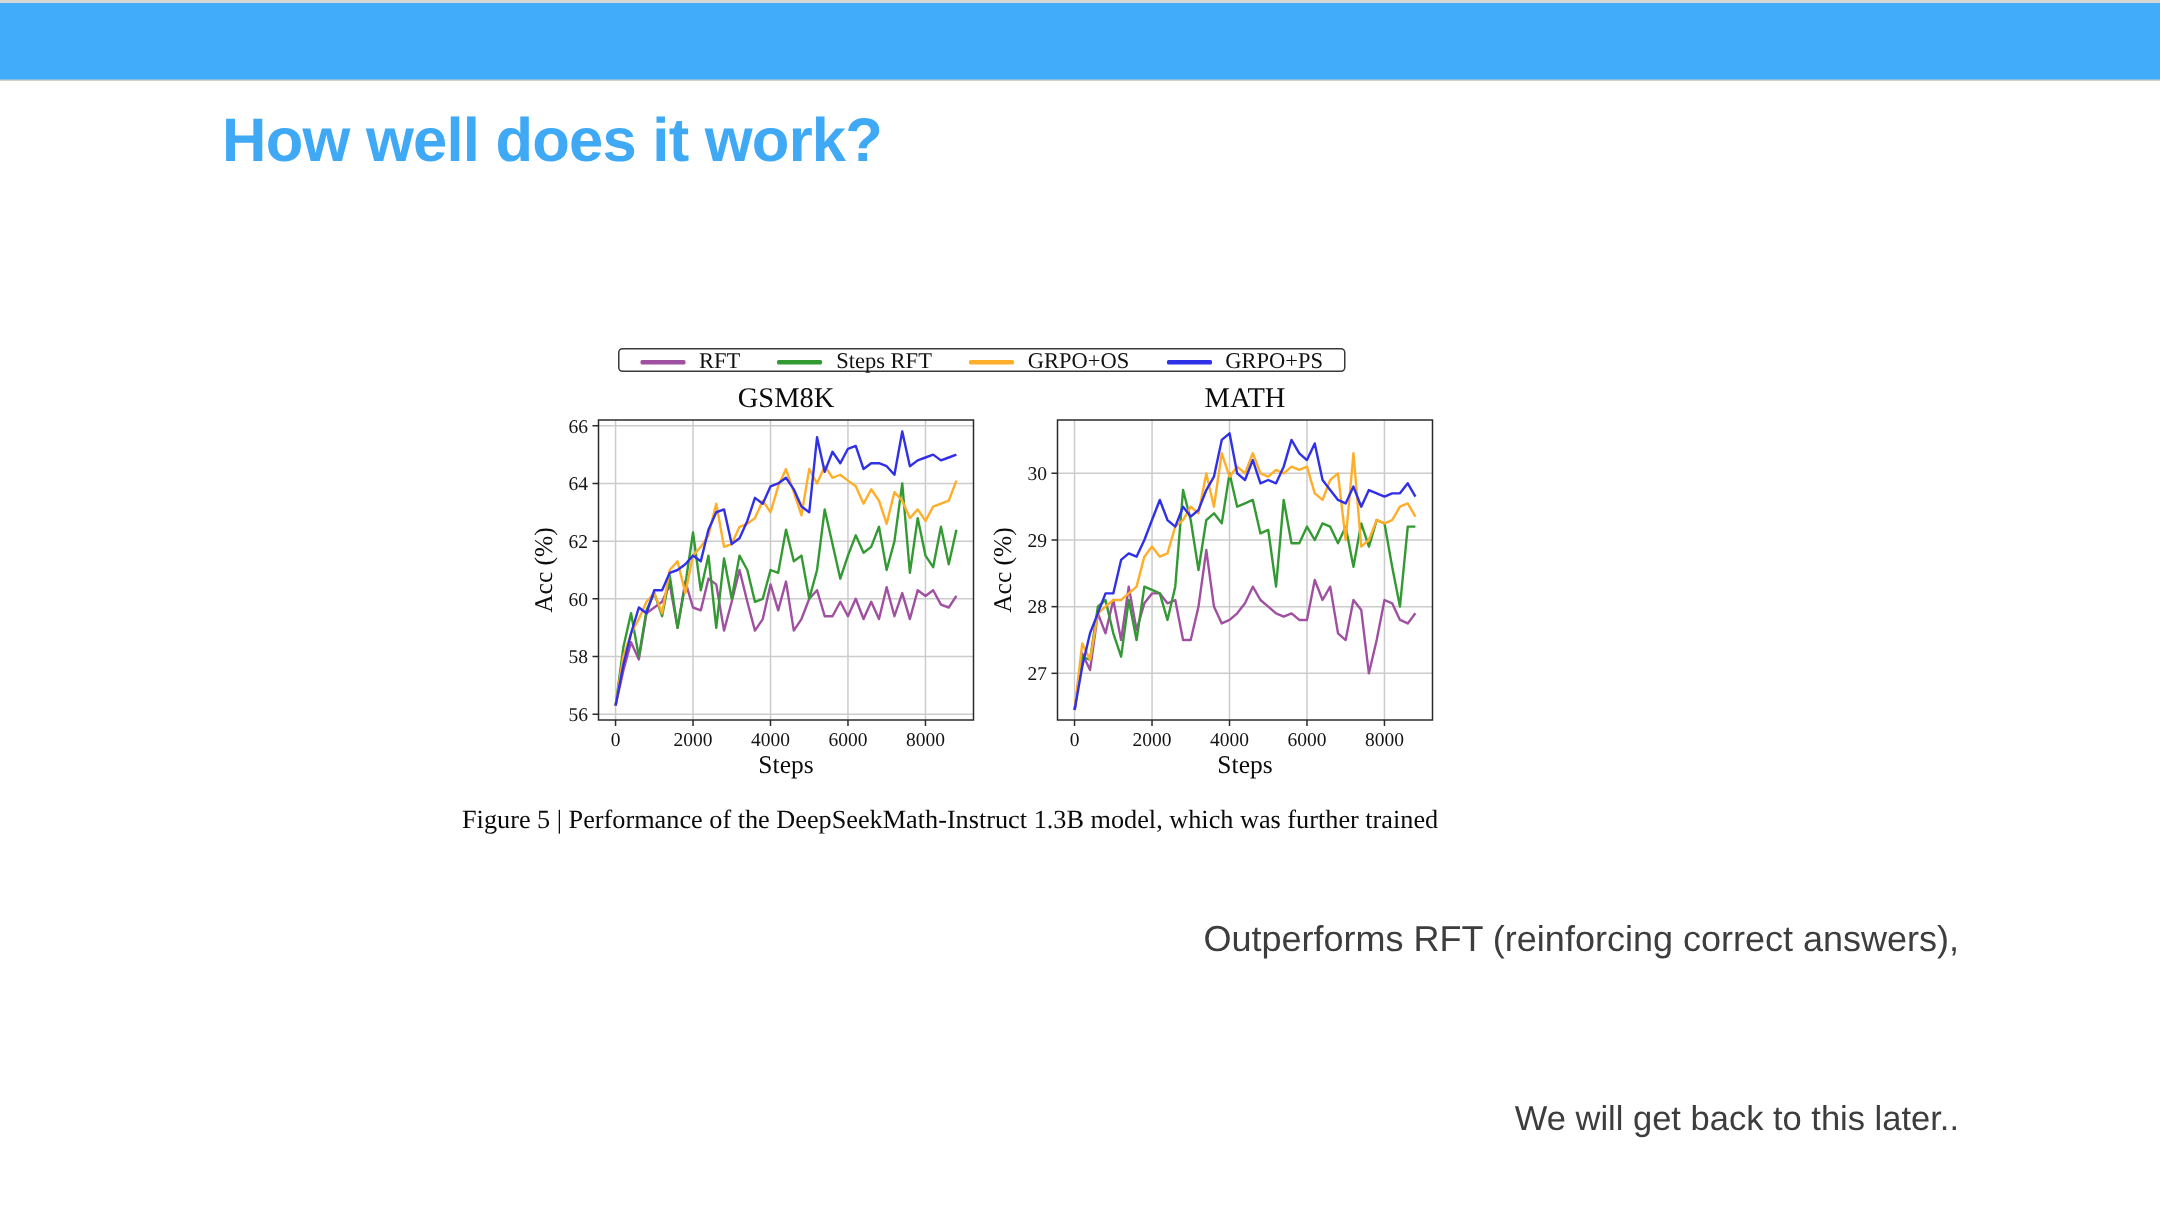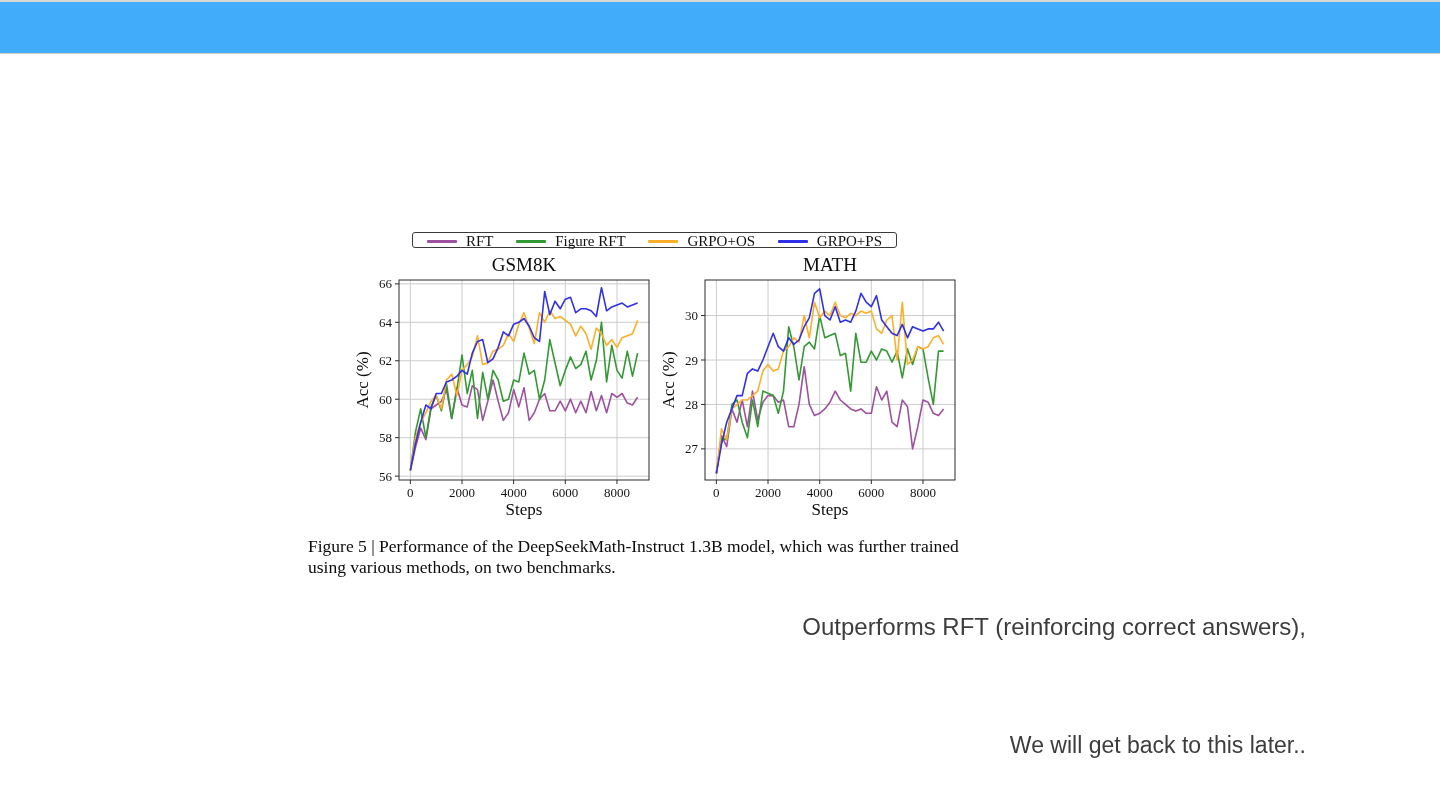--- a/index.html
+++ b/index.html
@@ -32,30 +32,31 @@
   .footer-note{position:absolute;left:0;top:732px;width:1306px;text-align:right;
                font-size:23px;color:#3d3d3d;}
 </style>
 </head>
 <body>
 
 <div class="slide">
   <div class="top-edge"></div>
   <div class="topbar"></div>
 
+  <div class="page-title">How well does it work?</div>
 
   <div>
     <div class="chart-legend">
         <span class="legend-item">
           <span class="legend-swatch" style="background: rgb(160, 80, 160);"></span>
           <span>RFT</span>
         </span>
         <span class="legend-item">
           <span class="legend-swatch" style="background: rgb(51, 153, 51);"></span>
-          <span>Figure RFT</span>
+          <span>Steps RFT</span>
         </span>
         <span class="legend-item">
           <span class="legend-swatch" style="background: rgb(255, 174, 42);"></span>
           <span>GRPO+OS</span>
         </span>
         <span class="legend-item">
           <span class="legend-swatch" style="background: rgb(48, 48, 232);"></span>
           <span>GRPO+PS</span>
         </span>
       </div>
@@ -134,21 +135,20 @@
         <line x1="40" x2="44" y1="104.00000000000003" y2="104.00000000000003" stroke="#2b2b2b" stroke-width="1"></line>
         <text x="37" y="108.50000000000003" text-anchor="end" class="tick">29</text>
         <line x1="40" x2="44" y1="59.555555555555586" y2="59.555555555555586" stroke="#2b2b2b" stroke-width="1"></line>
         <text x="37" y="64.05555555555559" text-anchor="end" class="tick">30</text>
         <text x="169" y="15" text-anchor="middle" class="ctitle">MATH</text>
         <text x="169" y="259" text-anchor="middle" class="clabel">Steps</text>
         <text x="13" y="124" text-anchor="middle" class="clabel" transform="rotate(-90 13 124)">Acc (%)</text>
       </svg>
     <div class="figure-caption">
       <div>Figure 5 | Performance of the DeepSeekMath-Instruct 1.3B model, which was further trained</div>
-      <div>using various methods, on two benchmarks.</div>
     </div>
   </div>
 
   <div class="takeaway">
     <div>Outperforms RFT (reinforcing correct answers),</div>
   </div>
 
   <div class="footer-note">We will get back to this later..</div>
 </div>
 

